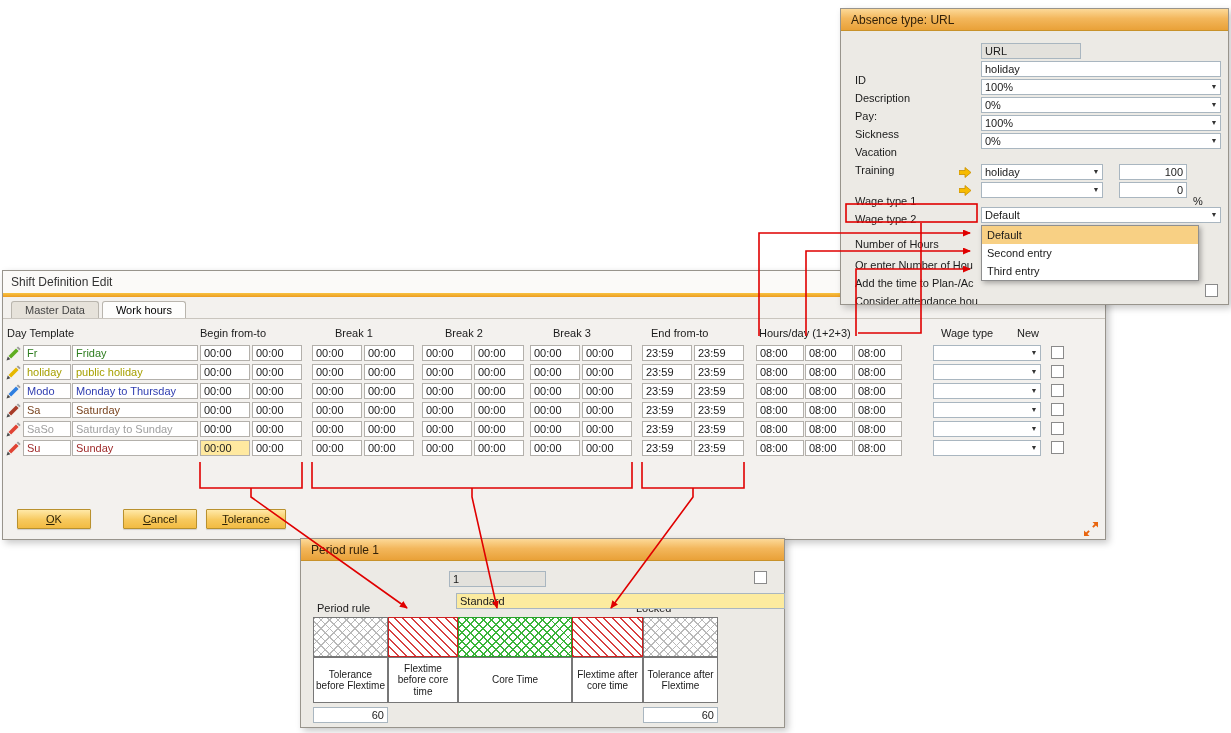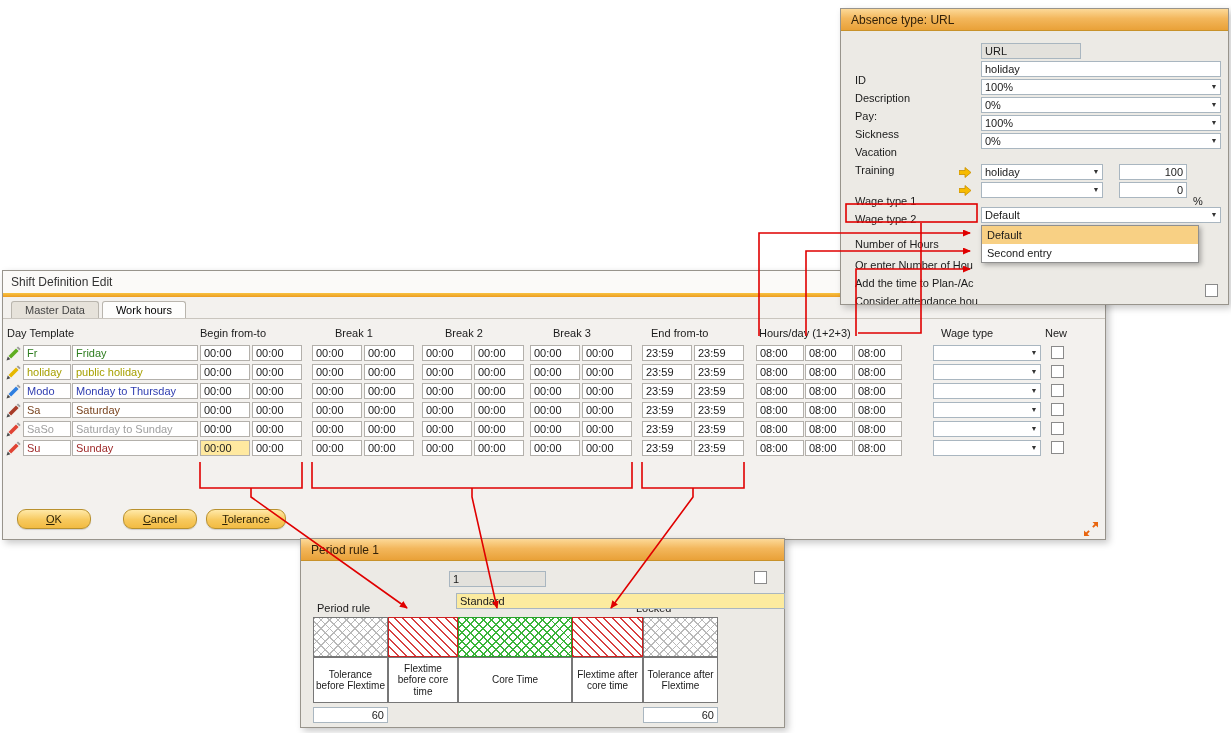--- a/index.html
+++ b/index.html
@@ -47,21 +47,21 @@
   .th { position:absolute; top:0; white-space:nowrap; }
   #shift-rows { position:absolute; left:0; top:0; right:0; bottom:0; }
   .trow { position:absolute; left:0; right:0; height:18px; }
   .trow .cell { position:absolute; top:0; height:16px; background:#fff; border:1px solid #b3b0ab;
                 padding:1px 3px; line-height:12px; white-space:nowrap; overflow:hidden; }
   .cell.hl { background:#ffe9a0; }
   .pencil-wrap { position:absolute; left:3px; top:1px; }
 
   .btn { position:absolute; top:238px; height:20px;
          background:linear-gradient(180deg,#ffe9a8,#f7c95e 55%,#f2bb42);
-         border:1px solid #b9912e; border-radius:9px; display:flex; align-items:center;
+         border:1px solid #b9912e; border-radius:1px; display:flex; align-items:center;
          justify-content:center; color:#2e2306; box-shadow:0 1px 1px rgba(0,0,0,.15); }
   .btn-label { display:block; }
   .btn-label::first-letter { text-decoration:underline; }
   .expand-icon { position:absolute; left:1080px; top:250px; }
 
   .diagram { position:absolute; left:0; top:78px; width:485px; height:110px; }
   .seg { position:absolute; top:0; height:40px; }
   .pat-gray  { background-color:#fff; border:1px solid #777;
     background-image:repeating-linear-gradient(45deg,#b9b9b9 0 1px,transparent 1px 6px),
                      repeating-linear-gradient(135deg,#b9b9b9 0 1px,transparent 1px 6px); }
@@ -94,21 +94,21 @@
     <div class="tab-baseline"></div>
     <div id="shift-headers">
         <div class="th" style="left:4px">Day Template</div>
         <div class="th" style="left:197px">Begin from-to</div>
         <div class="th" style="left:332px">Break 1</div>
         <div class="th" style="left:442px">Break 2</div>
         <div class="th" style="left:550px">Break 3</div>
         <div class="th" style="left:648px">End from-to</div>
         <div class="th" style="left:756px">Hours/day (1+2+3)</div>
         <div class="th" style="left:938px">Wage type</div>
-        <div class="th" style="left:1042px">New</div>
+        <div class="th" style="left:1014px">New</div>
       </div>
     <div id="shift-rows">
         <div class="trow" style="top:74px">
           <span class="pencil-wrap"><svg width="15" height="15" viewBox="0 0 15 15">
               <path d="M0.5 14.5 L1.8 10.6 L4.4 13.2 Z" fill="#4a4a4a"></path>
               <path d="M2.5 9.9 L10 2.4 L12.6 5 L5.1 12.5 Z" fill="#5fae21"></path>
               <path d="M10.7 1.7 L12 0.4 L14.6 3 L13.3 4.3 Z" fill="#9a9a9a"></path>
             </svg></span>
           <div class="cell" style="left:20px;width:48px;color:#2e7d1f">Fr</div>
           <div class="cell" style="left:69px;width:126px;color:#2e7d1f">Friday</div>
@@ -340,20 +340,21 @@
         </div>
         <div class="lbl" style="left:14px;top:221px">Or enter Number of Hou</div>
         <div class="lbl" style="left:14px;top:239px">Add the time to Plan-/Ac</div>
         <div class="lbl" style="left:14px;top:257px">Consider attendance hou</div>
         <div class="lbl" style="left:14px;top:277px">Day off</div>
         <div class="checkbox" style="left:364px;top:275px"></div>
         <div class="lbl" style="left:14px;top:293px;color:#555">Available</div>
         <div class="dd-panel">
           <div class="dd-item sel">Default</div>
           <div class="dd-item">Second entry</div>
+          <div class="dd-item">Third entry</div>
         </div>
       </div>
   </div>
 
   <div class="window" id="period-window">
     <div class="gtitle">
       <span>Period rule 1</span>
     </div>
     <div class="lbl" style="left:16px;top:34px">Period rule</div>
     <div class="inp dis" style="left:148px;top:32px;width:97px">1</div>

